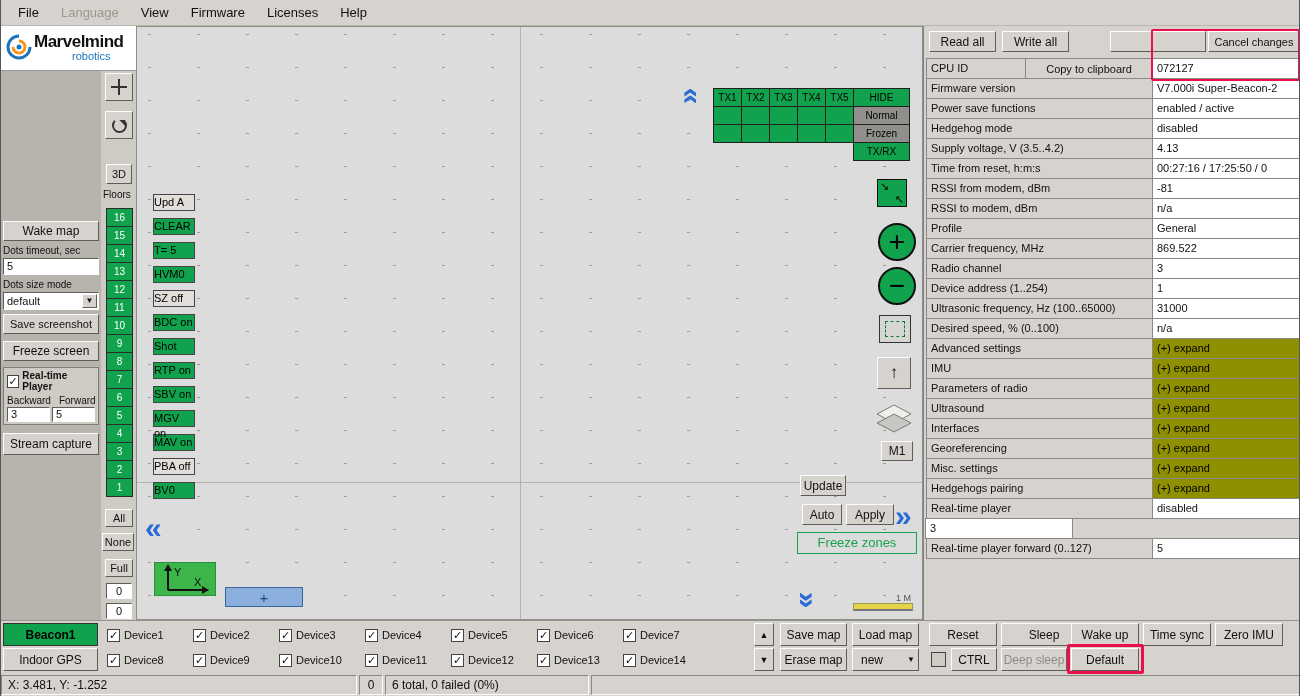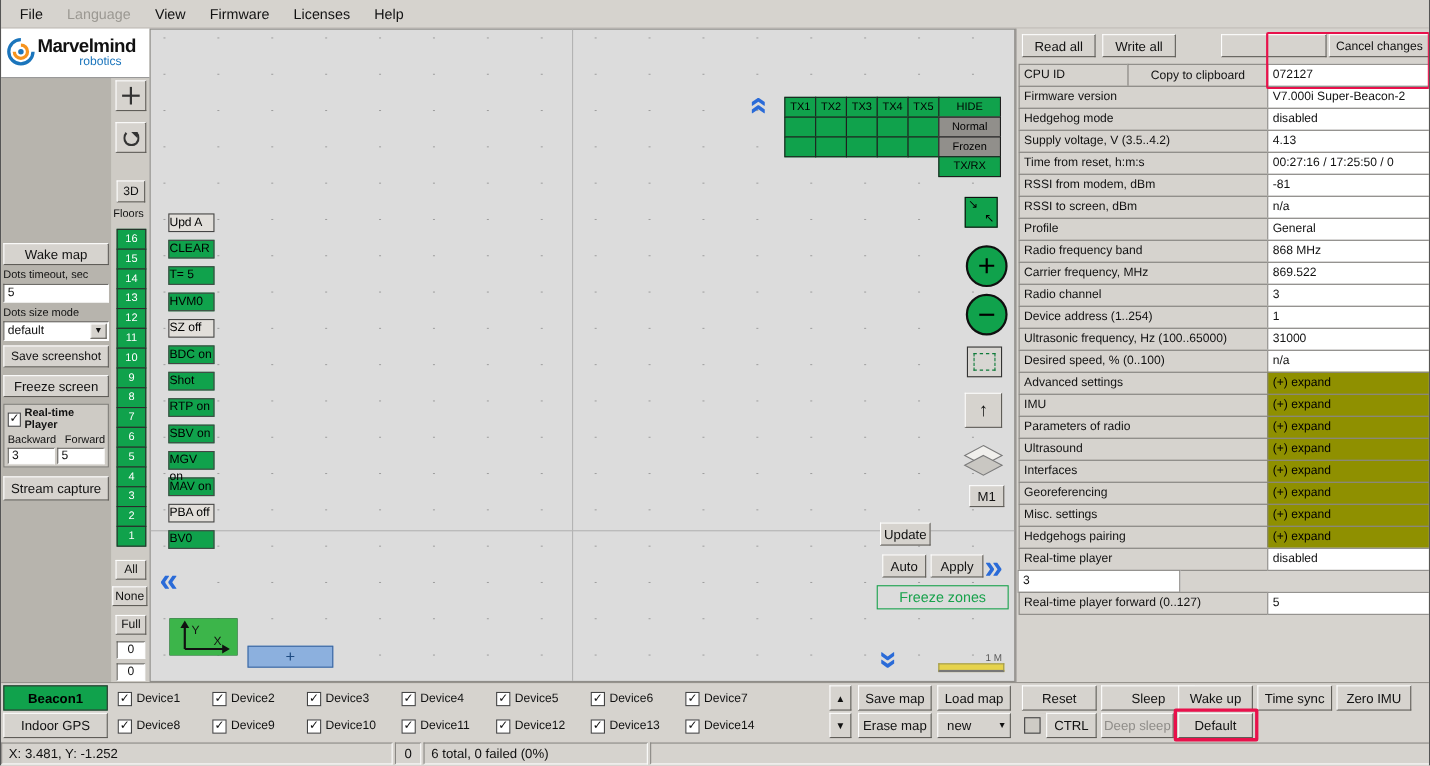--- a/index.html
+++ b/index.html
@@ -287,46 +287,46 @@
         <div class="scell slabel-cpu">CPU ID</div>
         <div class="scell btn-copy raised">Copy to clipboard</div>
         <div class="scell svalue">072127</div>
       </div>
       <div>
           <div class="srow">
             <div class="scell slabel">Firmware version</div>
             <div class="scell svalue">V7.000i Super-Beacon-2</div>
           </div>
           <div class="srow">
+            <div class="scell slabel">Power save functions</div>
+            <div class="scell svalue">enabled / active</div>
+          </div>
+          <div class="srow">
             <div class="scell slabel">Hedgehog mode</div>
             <div class="scell svalue">disabled</div>
           </div>
           <div class="srow">
             <div class="scell slabel">Supply voltage, V (3.5..4.2)</div>
             <div class="scell svalue">4.13</div>
           </div>
           <div class="srow">
             <div class="scell slabel">Time from reset, h:m:s</div>
             <div class="scell svalue">00:27:16 / 17:25:50 / 0</div>
           </div>
           <div class="srow">
             <div class="scell slabel">RSSI from modem, dBm</div>
             <div class="scell svalue">-81</div>
           </div>
           <div class="srow">
-            <div class="scell slabel">RSSI to screen, dBm</div>
+            <div class="scell slabel">RSSI to modem, dBm</div>
             <div class="scell svalue">n/a</div>
           </div>
           <div class="srow">
             <div class="scell slabel">Profile</div>
             <div class="scell svalue">General</div>
-          </div>
-          <div class="srow">
-            <div class="scell slabel">Radio frequency band</div>
-            <div class="scell svalue">868 MHz</div>
           </div>
           <div class="srow">
             <div class="scell slabel">Carrier frequency, MHz</div>
             <div class="scell svalue">869.522</div>
           </div>
           <div class="srow">
             <div class="scell slabel">Radio channel</div>
             <div class="scell svalue">3</div>
           </div>
           <div class="srow">

